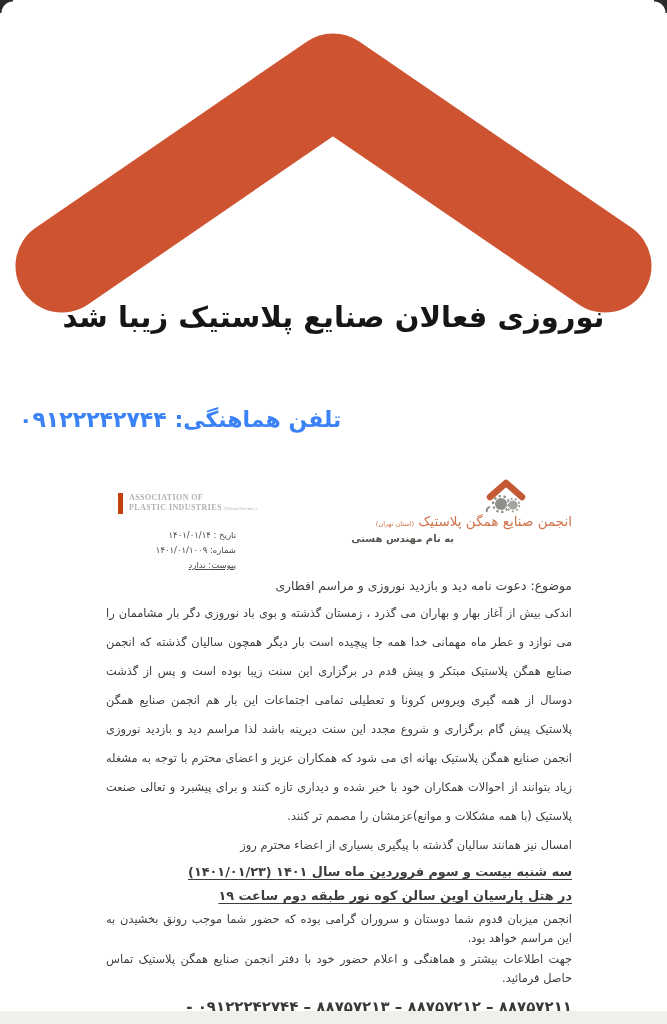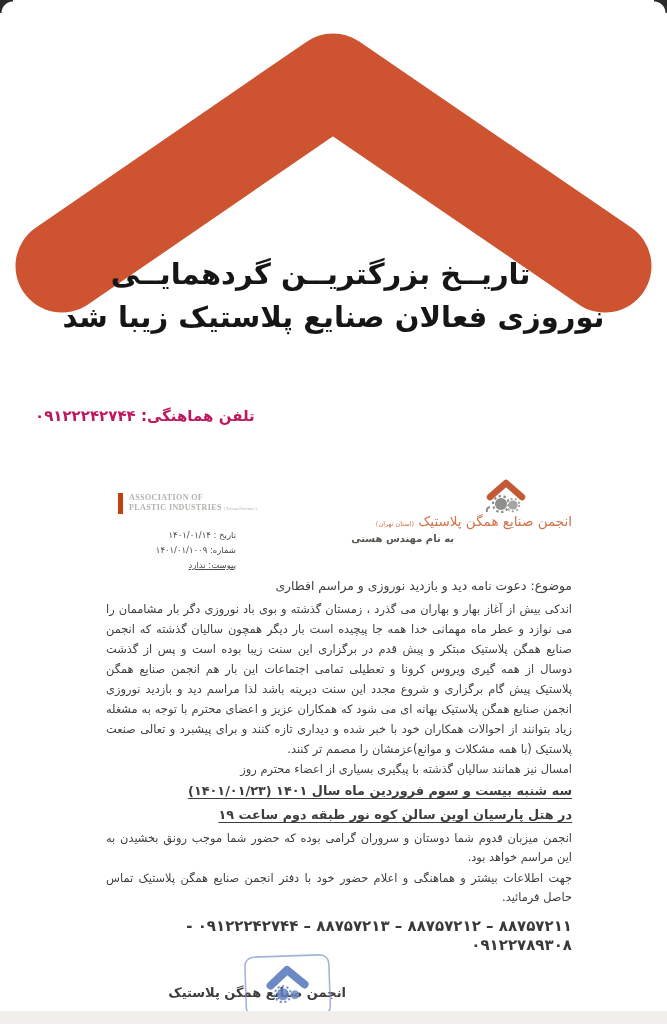--- a/index.html
+++ b/index.html
@@ -13,42 +13,42 @@
 
   .chevron-svg{position:absolute;left:0;top:0;}
 
   .headline{position:absolute;width:100%;text-align:center;direction:rtl;
     color:#161616;font-weight:700;font-size:29px;letter-spacing:0;}
   .headline-1{top:257px;padding-right:26px;box-sizing:border-box;}
   .headline-2{top:300px;}
 
   .event-line{position:absolute;top:361px;width:100%;text-align:center;direction:rtl;
     color:#d9482a;font-weight:700;font-size:18.5px;}
-  .phone-line{position:absolute;top:407px;left:35px;direction:rtl;
-    color:#be185d;font-weight:700;font-size:15px;}
+  .phone-line{position:absolute;top:407px;left:19px;direction:rtl;
+    color:#3b82f6;font-weight:700;font-size:22px;}
 
   .letter{position:absolute;left:106px;top:476px;width:466px;direction:rtl;
     color:#3e3d3b;font-size:11.4px;}
 
   .letterhead{position:relative;height:102px;}
   .lh-logo{position:absolute;right:38px;top:0;}
   .org-fa{position:absolute;right:0;top:37px;color:#d0734a;font-size:13.5px;white-space:nowrap;margin-left:8px;}
   .org-fa .prov{font-size:6.5px;color:#d0734a;}
   .bismillah{position:absolute;right:118px;top:57px;font-size:10px;font-weight:700;color:#56544f;}
   .en-block{position:absolute;left:12px;top:17px;direction:ltr;text-align:left;
     border-left:5px solid #c2410c;padding-left:6px;color:#b3b1ad;font-size:8px;
     font-weight:700;line-height:10px;letter-spacing:.4px;font-family:Liberation Serif, serif;}
   .en-block .prov-en{font-size:4.5px;font-weight:400;letter-spacing:0;}
   .meta{position:absolute;left:18px;top:52px;width:112px;direction:rtl;text-align:right;
     font-size:8.5px;line-height:15px;color:#4a4947;}
   .meta .u{text-decoration:underline;}
 
   .salutation{font-weight:700;font-size:12.4px;margin:4px 0 6px;}
   .subject{font-weight:400;font-size:12.4px;margin:0 0 6px;}
-  .par{margin:0;line-height:20px;}
+  .par{margin:0;line-height:29px;}
   .just{text-align:justify;text-align-last:right;}
   .uline{font-weight:700;font-size:12.8px;line-height:24px;text-decoration:underline;
     text-underline-offset:3px;}
   .par-sm{margin:2px 0 0;line-height:19px;text-align:justify;text-align-last:right;}
   .phones{margin-top:10px;font-size:15px;font-weight:600;letter-spacing:.4px;line-height:19px;
     text-align:right;color:#3a3937;}
 
   .sig-row{position:relative;height:84px;margin-top:2px;}
   .signature{position:absolute;right:226px;top:28px;font-weight:700;font-size:13px;white-space:nowrap;}
   .stamp{position:absolute;left:132px;top:-4px;transform:rotate(-2deg);opacity:.92;}
@@ -60,21 +60,20 @@
 
 <div class="page">
 
   <div class="corner corner-tl"></div>
   <div class="corner corner-tr"></div>
 
   <svg class="chevron-svg" width="667" height="330" viewBox="0 0 667 330">
     <path d="M62 266 L333 80 L605 266" fill="none" stroke="#ce5330" stroke-width="93" stroke-linecap="round" stroke-linejoin="round"></path>
   </svg>
 
-  <div class="headline headline-1">تاریــخ بزرگتریــن گردهمایــی</div>
   <div class="headline headline-2">نوروزی فعالان صنایع پلاستیک زیبا شد</div>
 
   <div class="phone-line">تلفن هماهنگی: ۰۹۱۲۲۲۴۲۷۴۴</div>
 
   <div class="letter">
 
     <div class="letterhead">
 
       <svg class="lh-logo" width="56" height="40" viewBox="0 0 56 40">
         <path d="M12 21 L28 7 L44 21" fill="none" stroke="#c35a35" stroke-width="6.5" stroke-linecap="round" stroke-linejoin="round"></path>

